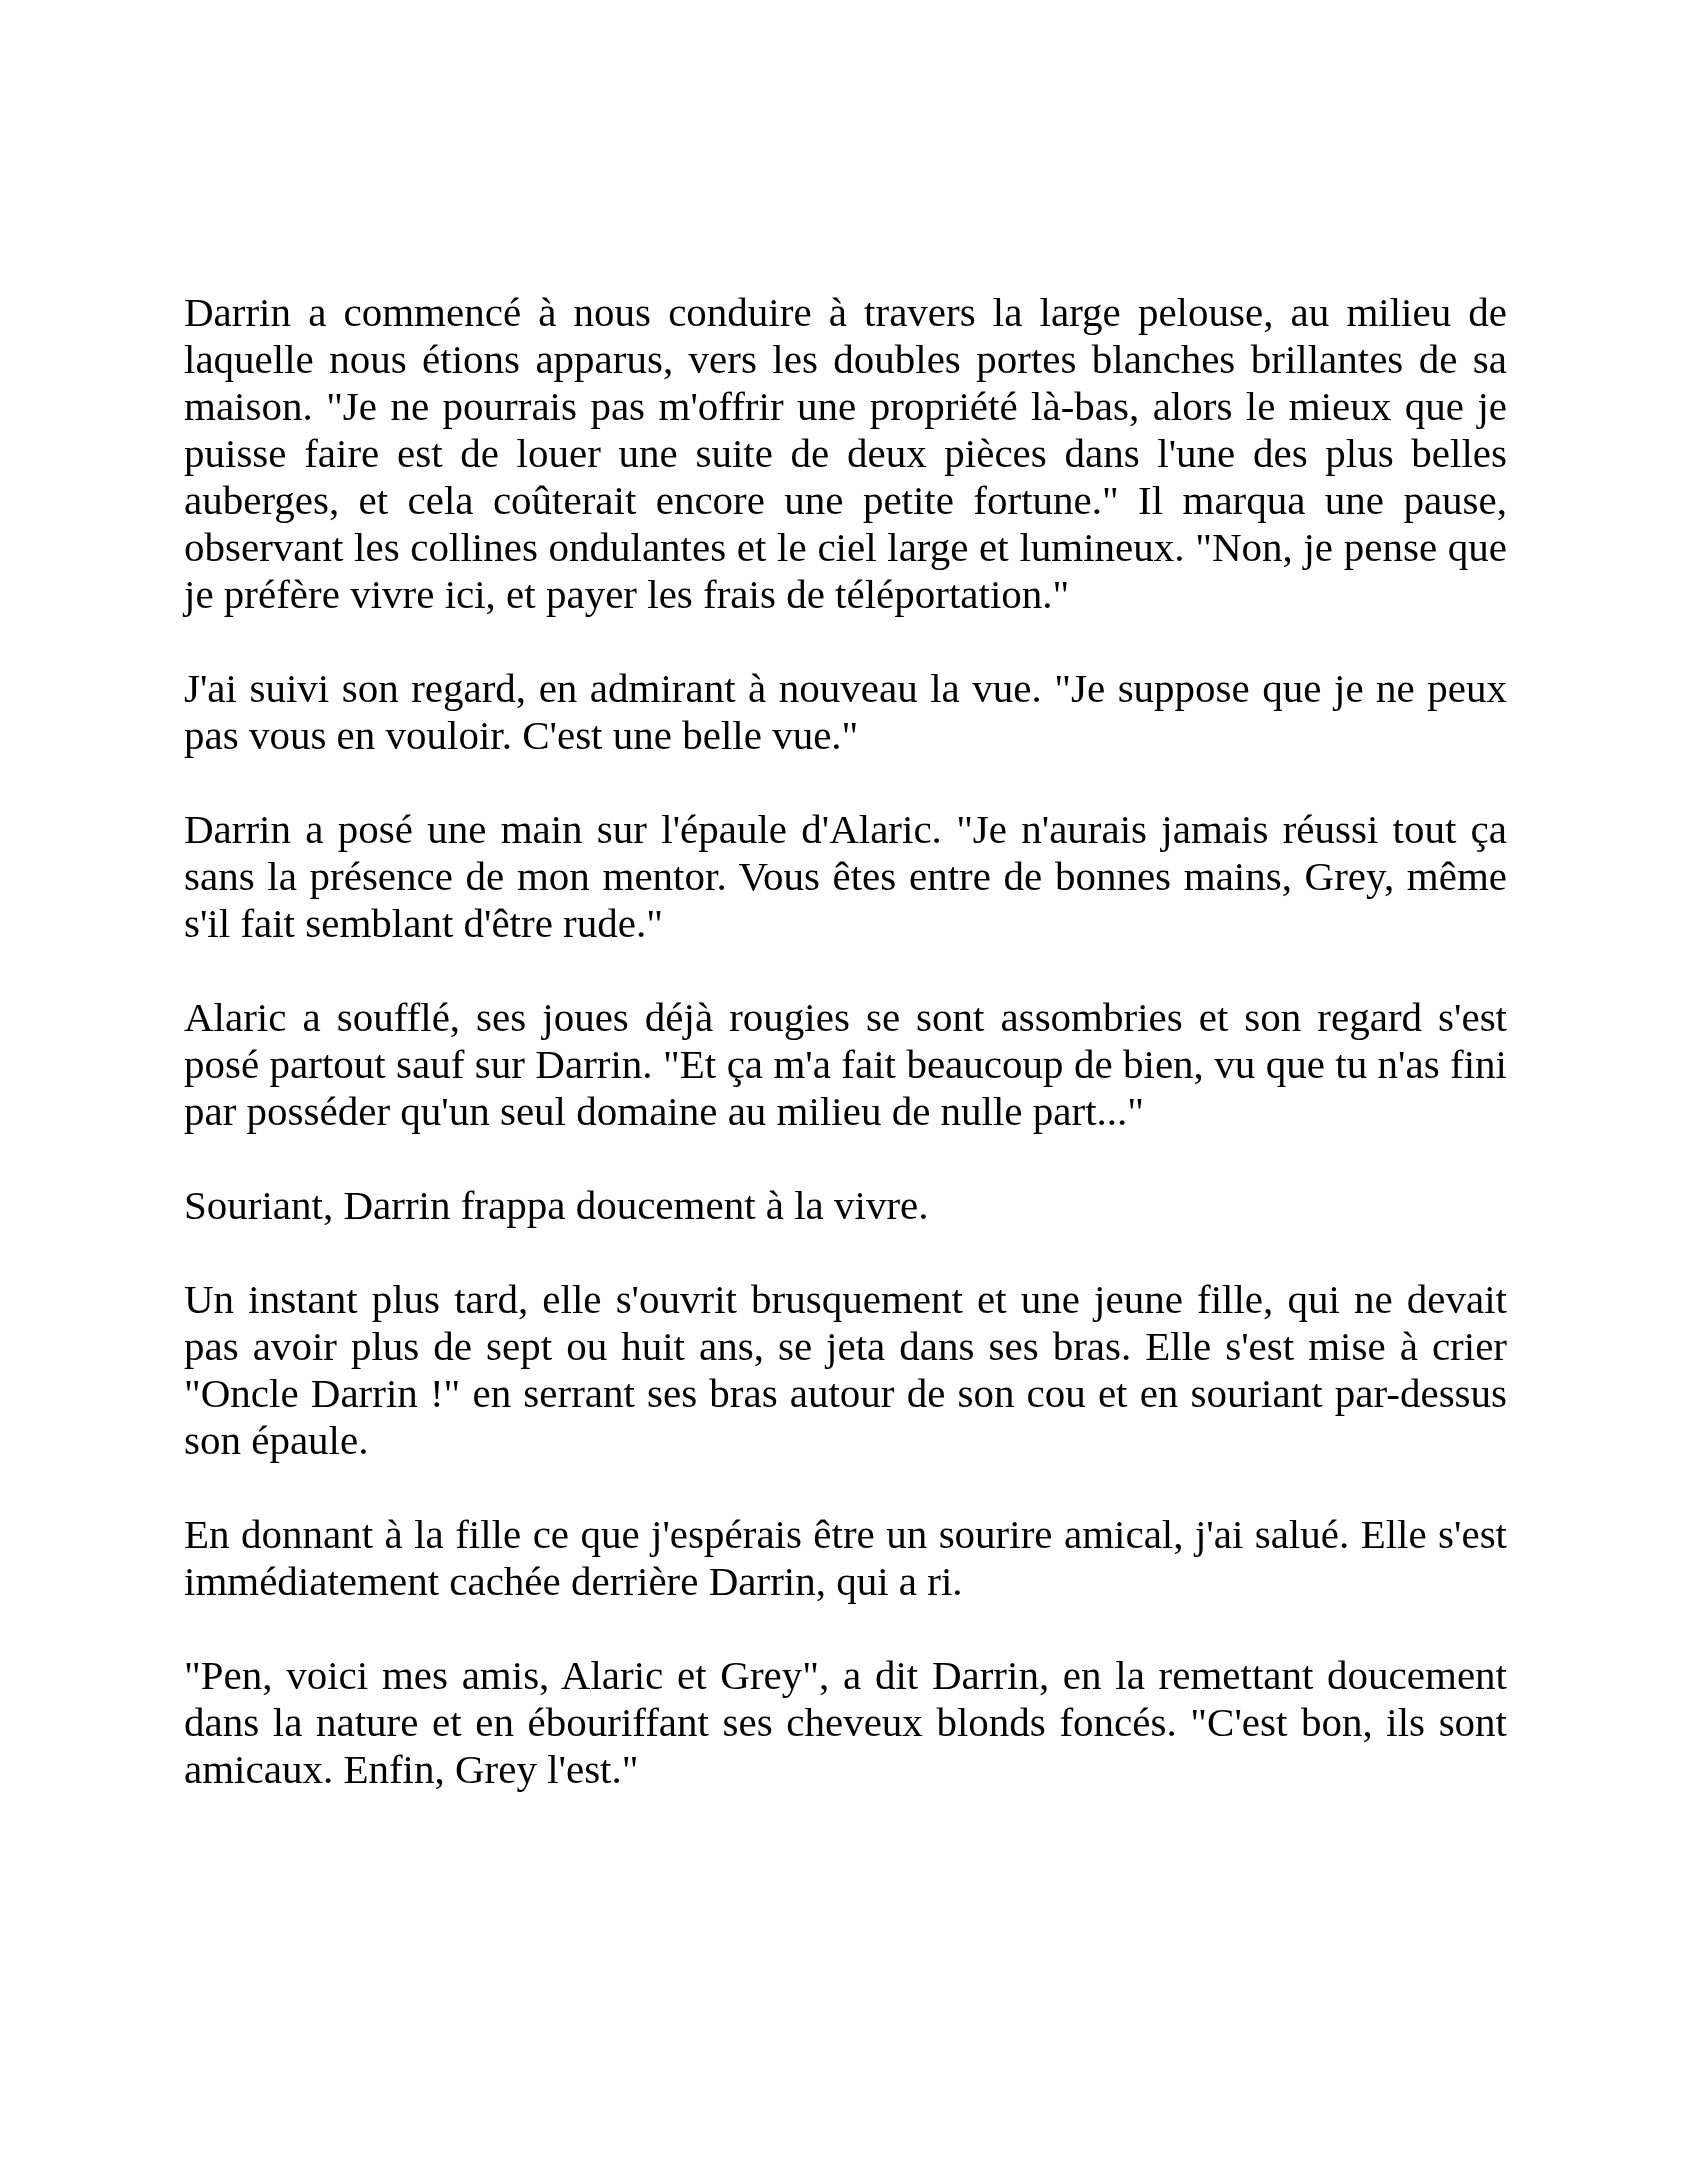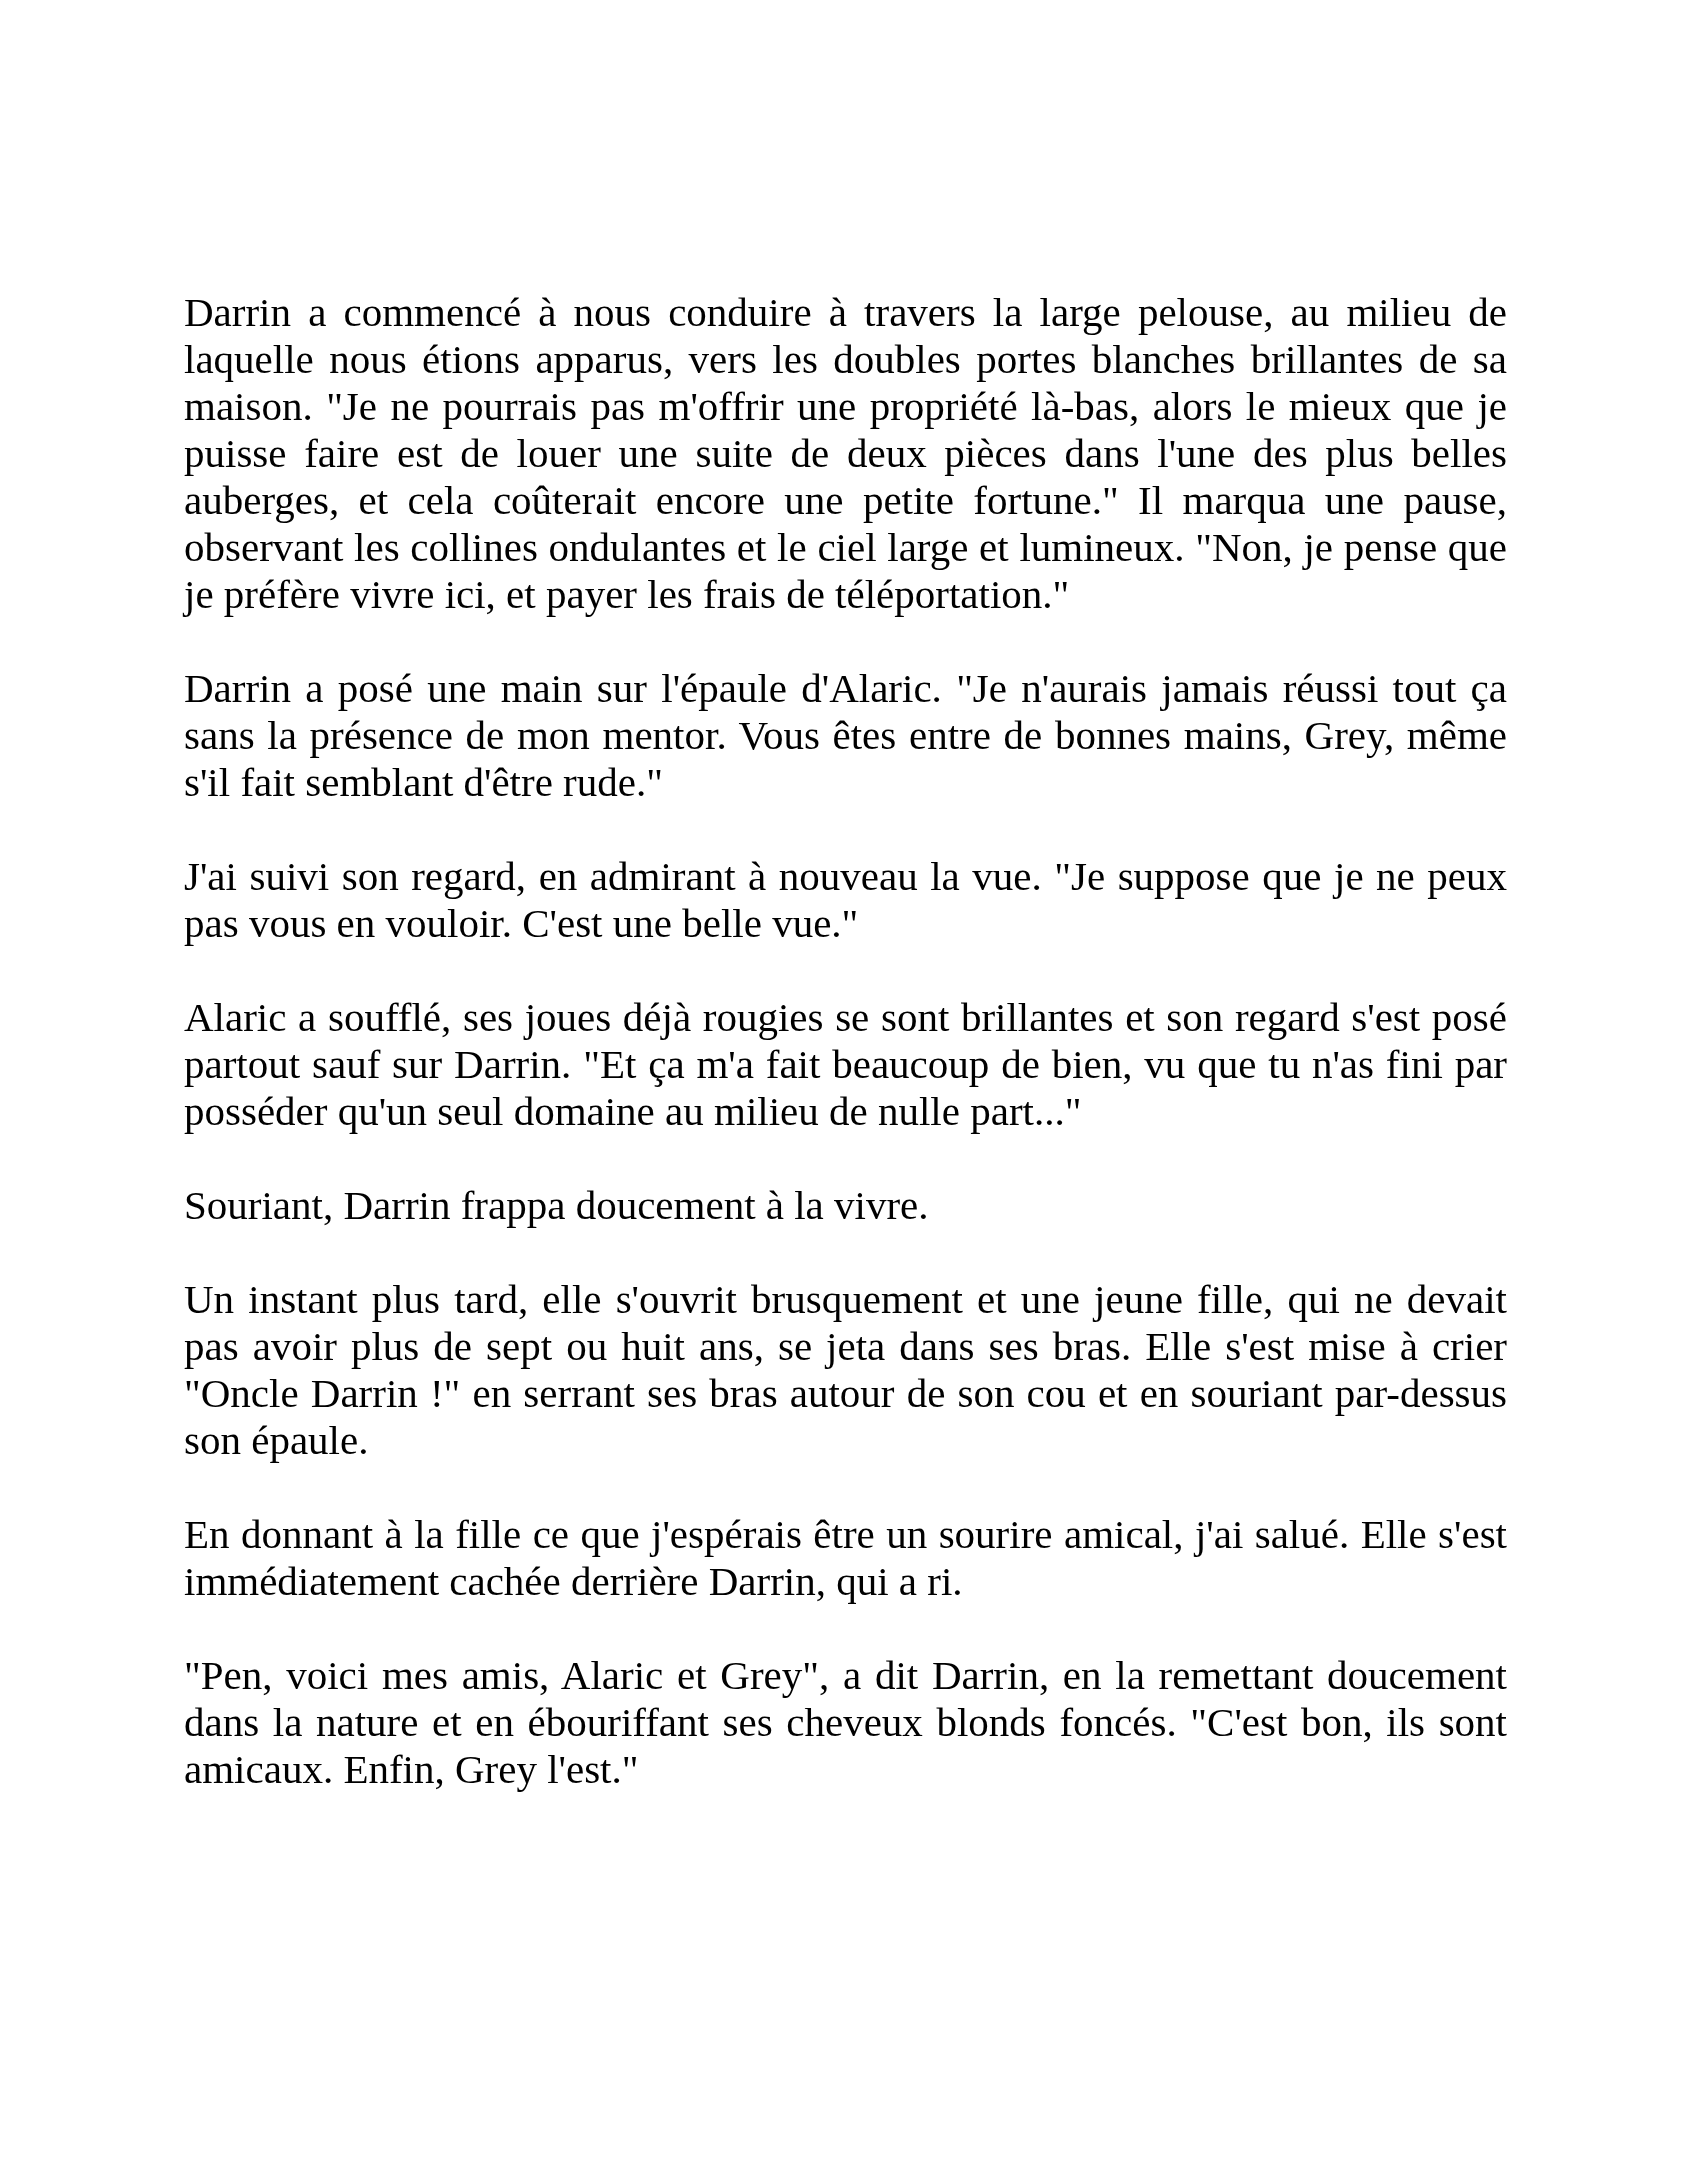--- a/index.html
+++ b/index.html
@@ -41,22 +41,22 @@
   .text-block p:last-child {
     margin-bottom: 0;
   }
 </style>
 </head>
 <body>
 
 <div class="page">
   <div class="text-block">
     <p>Darrin a commencé à nous conduire à travers la large pelouse, au milieu de laquelle nous étions apparus, vers les doubles portes blanches brillantes de sa maison. "Je ne pourrais pas m'offrir une propriété là-bas, alors le mieux que je puisse faire est de louer une suite de deux pièces dans l'une des plus belles auberges, et cela coûterait encore une petite fortune." Il marqua une pause, observant les collines ondulantes et le ciel large et lumineux. "Non, je pense que je préfère vivre ici, et payer les frais de téléportation."</p>
+    <p>J'ai suivi son regard, en admirant à nouveau la vue. "Je suppose que je ne peux pas vous en vouloir. C'est une belle vue."</p>
     <p>Darrin a posé une main sur l'épaule d'Alaric. "Je n'aurais jamais réussi tout ça sans la présence de mon mentor. Vous êtes entre de bonnes mains, Grey, même s'il fait semblant d'être rude."</p>
-    <p>J'ai suivi son regard, en admirant à nouveau la vue. "Je suppose que je ne peux pas vous en vouloir. C'est une belle vue."</p>
-    <p>Alaric a soufflé, ses joues déjà rougies se sont brillantes et son regard s'est posé partout sauf sur Darrin. "Et ça m'a fait beaucoup de bien, vu que tu n'as fini par posséder qu'un seul domaine au milieu de nulle part..."</p>
+    <p>Alaric a soufflé, ses joues déjà rougies se sont assombries et son regard s'est posé partout sauf sur Darrin. "Et ça m'a fait beaucoup de bien, vu que tu n'as fini par posséder qu'un seul domaine au milieu de nulle part..."</p>
     <p>Souriant, Darrin frappa doucement à la vivre.</p>
     <p>Un instant plus tard, elle s'ouvrit brusquement et une jeune fille, qui ne devait pas avoir plus de sept ou huit ans, se jeta dans ses bras. Elle s'est mise à crier "Oncle Darrin !" en serrant ses bras autour de son cou et en souriant par-dessus son épaule.</p>
     <p>En donnant à la fille ce que j'espérais être un sourire amical, j'ai salué. Elle s'est immédiatement cachée derrière Darrin, qui a ri.</p>
     <p>"Pen, voici mes amis, Alaric et Grey", a dit Darrin, en la remettant doucement dans la nature et en ébouriffant ses cheveux blonds foncés. "C'est bon, ils sont amicaux. Enfin, Grey l'est."</p>
   </div>
 </div>
 
 
 </body></html>

